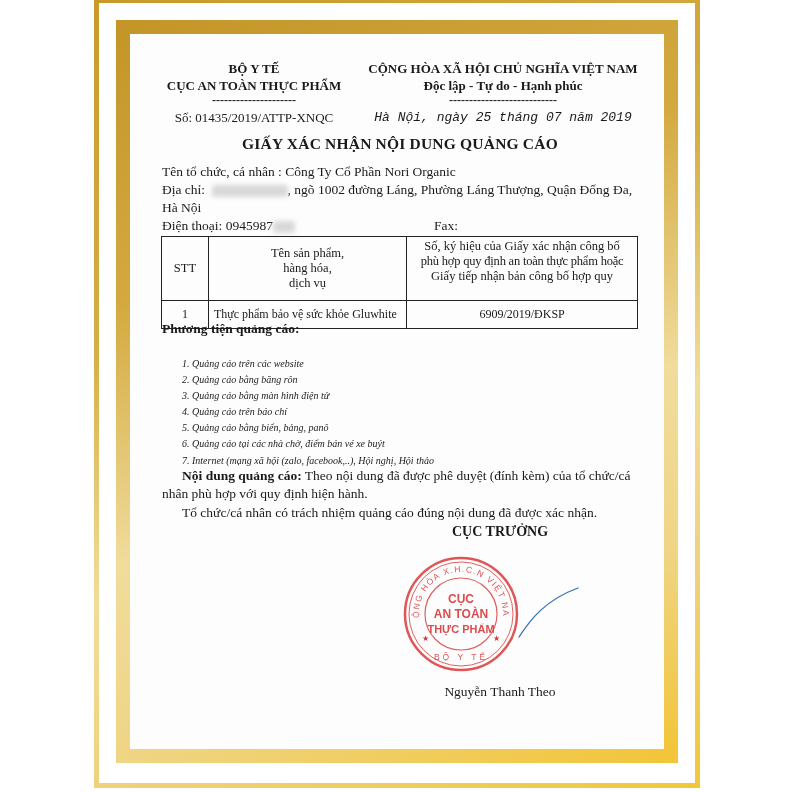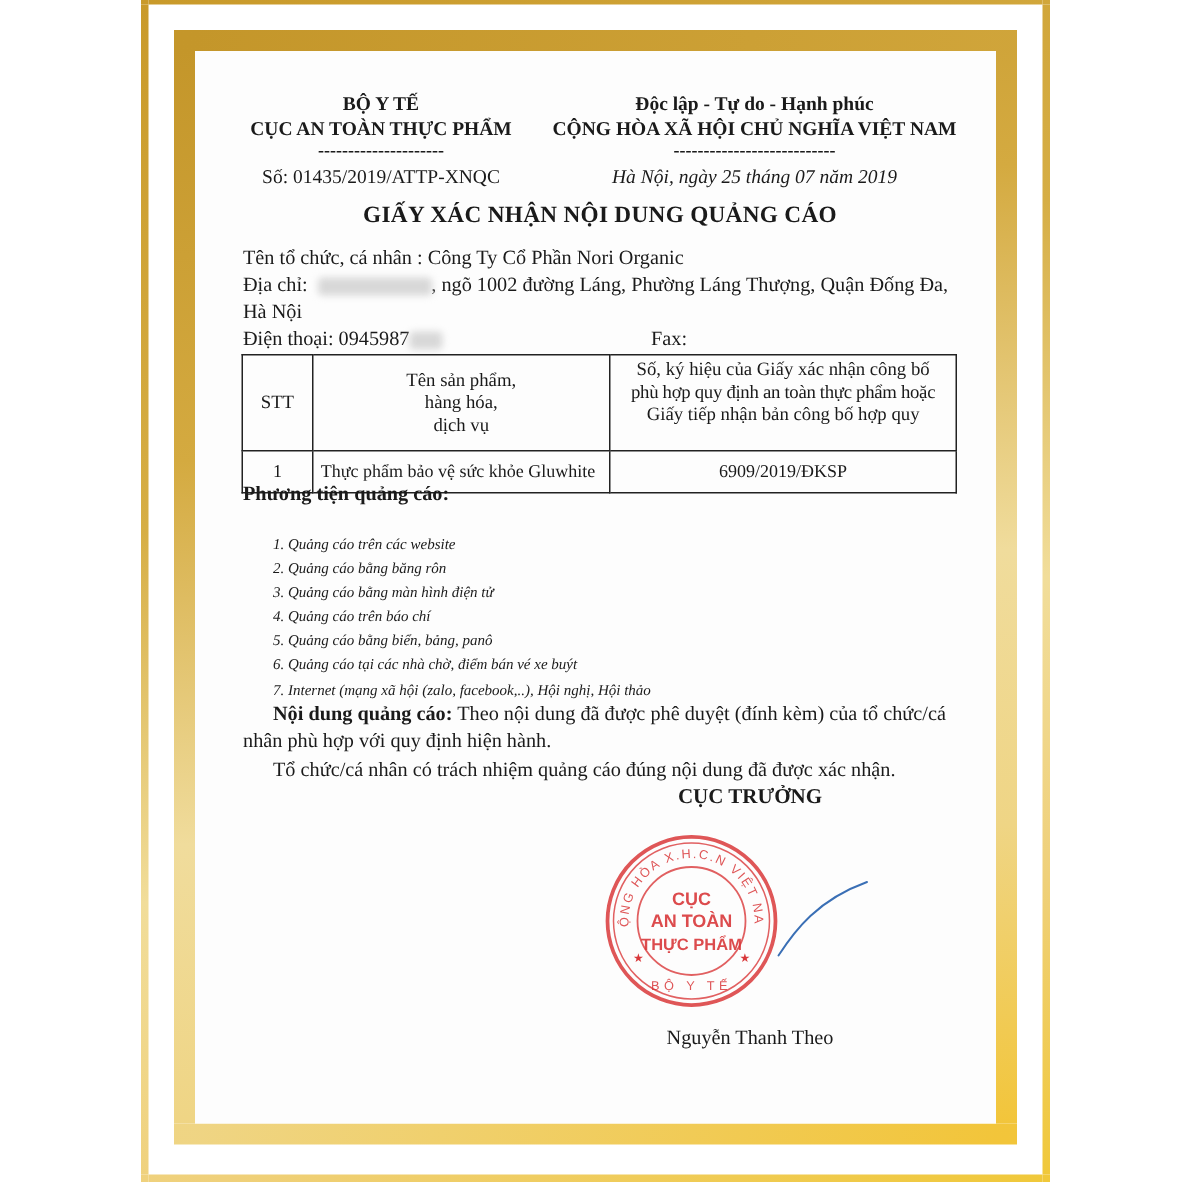--- a/index.html
+++ b/index.html
@@ -8,21 +8,21 @@
   .frame-outer { position:absolute; left:94px; top:-2px; width:606px; height:790px; box-sizing:border-box;
     border:5px solid transparent;
     border-image: linear-gradient(160deg, #c99a2a 0%, #d6ae45 35%, #f1dd9a 60%, #efd07a 80%, #f0c83a 100%) 1; }
   .frame-band { position:absolute; left:116px; top:20px; width:562px; height:743px; box-sizing:border-box;
     border:14px solid transparent;
     border-image: linear-gradient(160deg, #c4962a 0%, #d4aa40 30%, #f0dc9c 58%, #efd585 78%, #f2c53a 100%) 1; }
   .page { position:absolute; left:130px; top:34px; width:534px; height:715px; background:#fdfdfd; }
 
   .abs { position:absolute; white-space:nowrap; }
   .b { font-weight:bold; }
-  .i { font-style:italic; }
+  .i { font-style:italic;font-family:Liberation Mono, monospace; }
 
   .hdr-left { left:150px; width:208px; top:60px; font-size:13px; line-height:17px; text-align:center; }
   .hdr-right { left:362px; width:282px; top:60px; font-size:13px; line-height:17px; text-align:center; }
   .dash { letter-spacing:0; font-size:12px; line-height:12px; }
   .so-line { left:150px; width:208px; top:110px; font-size:13px; text-align:center; }
   .date-line { left:362px; width:282px; top:110px; font-size:13px; text-align:center; }
 
   .title { left:150px; width:500px; top:135px; font-size:15.5px; text-align:center; font-weight:bold; letter-spacing:0.2px; }
 
   .body-text { font-size:13.5px; line-height:18px; }
@@ -45,22 +45,22 @@
 <div class="frame-outer"></div>
 <div class="frame-band"></div>
 <div class="page"></div>
 
 <div class="abs hdr-left b">
   <div>BỘ Y TẾ</div>
   <div>CỤC AN TOÀN THỰC PHẨM</div>
   <div class="dash">---------------------</div>
 </div>
 <div class="abs hdr-right b">
+  <div>CỘNG HÒA XÃ HỘI CHỦ NGHĨA VIỆT NAM</div>
   <div>Độc lập - Tự do - Hạnh phúc</div>
-  <div>CỘNG HÒA XÃ HỘI CHỦ NGHĨA VIỆT NAM</div>
   <div class="dash">---------------------------</div>
 </div>
 <div class="abs so-line">Số:  01435/2019/ATTP-XNQC</div>
 <div class="abs date-line i">Hà Nội, ngày 25 tháng 07 năm 2019</div>
 
 <div class="abs title">GIẤY XÁC NHẬN NỘI DUNG QUẢNG CÁO</div>
 
 <div class="abs body-text" style="left:162px; top:163px;">Tên tổ chức, cá nhân : Công Ty Cổ Phần Nori Organic</div>
 <div class="abs body-text" style="left:162px; top:181px;">
   <span>Địa chỉ:</span>

